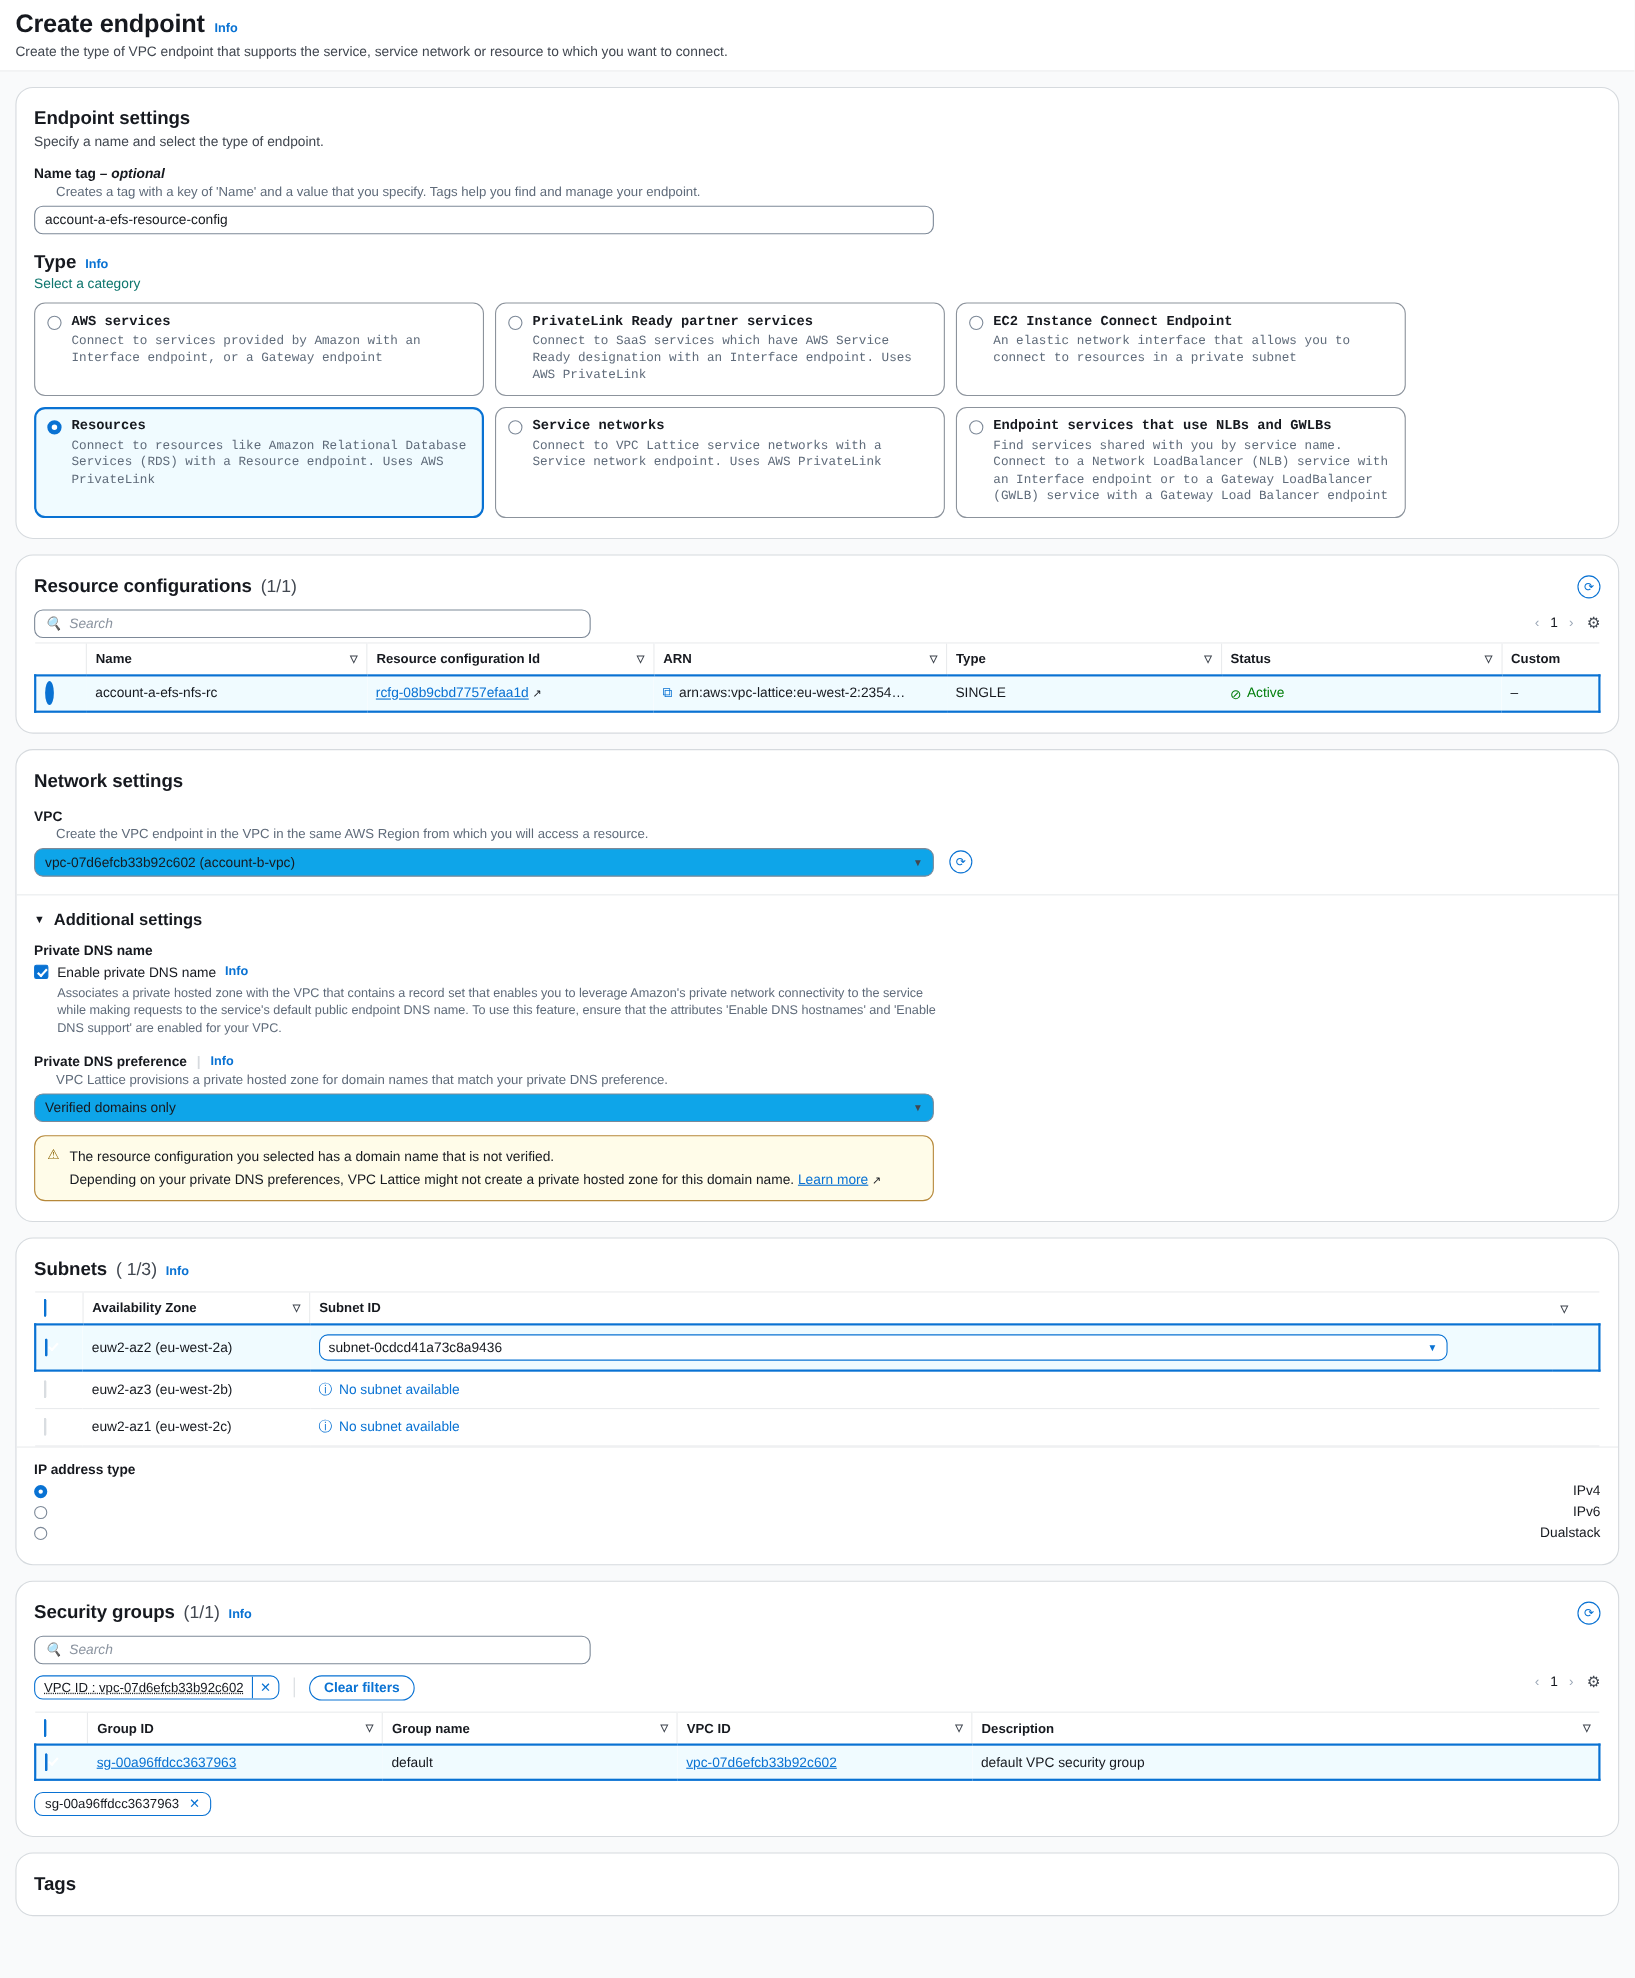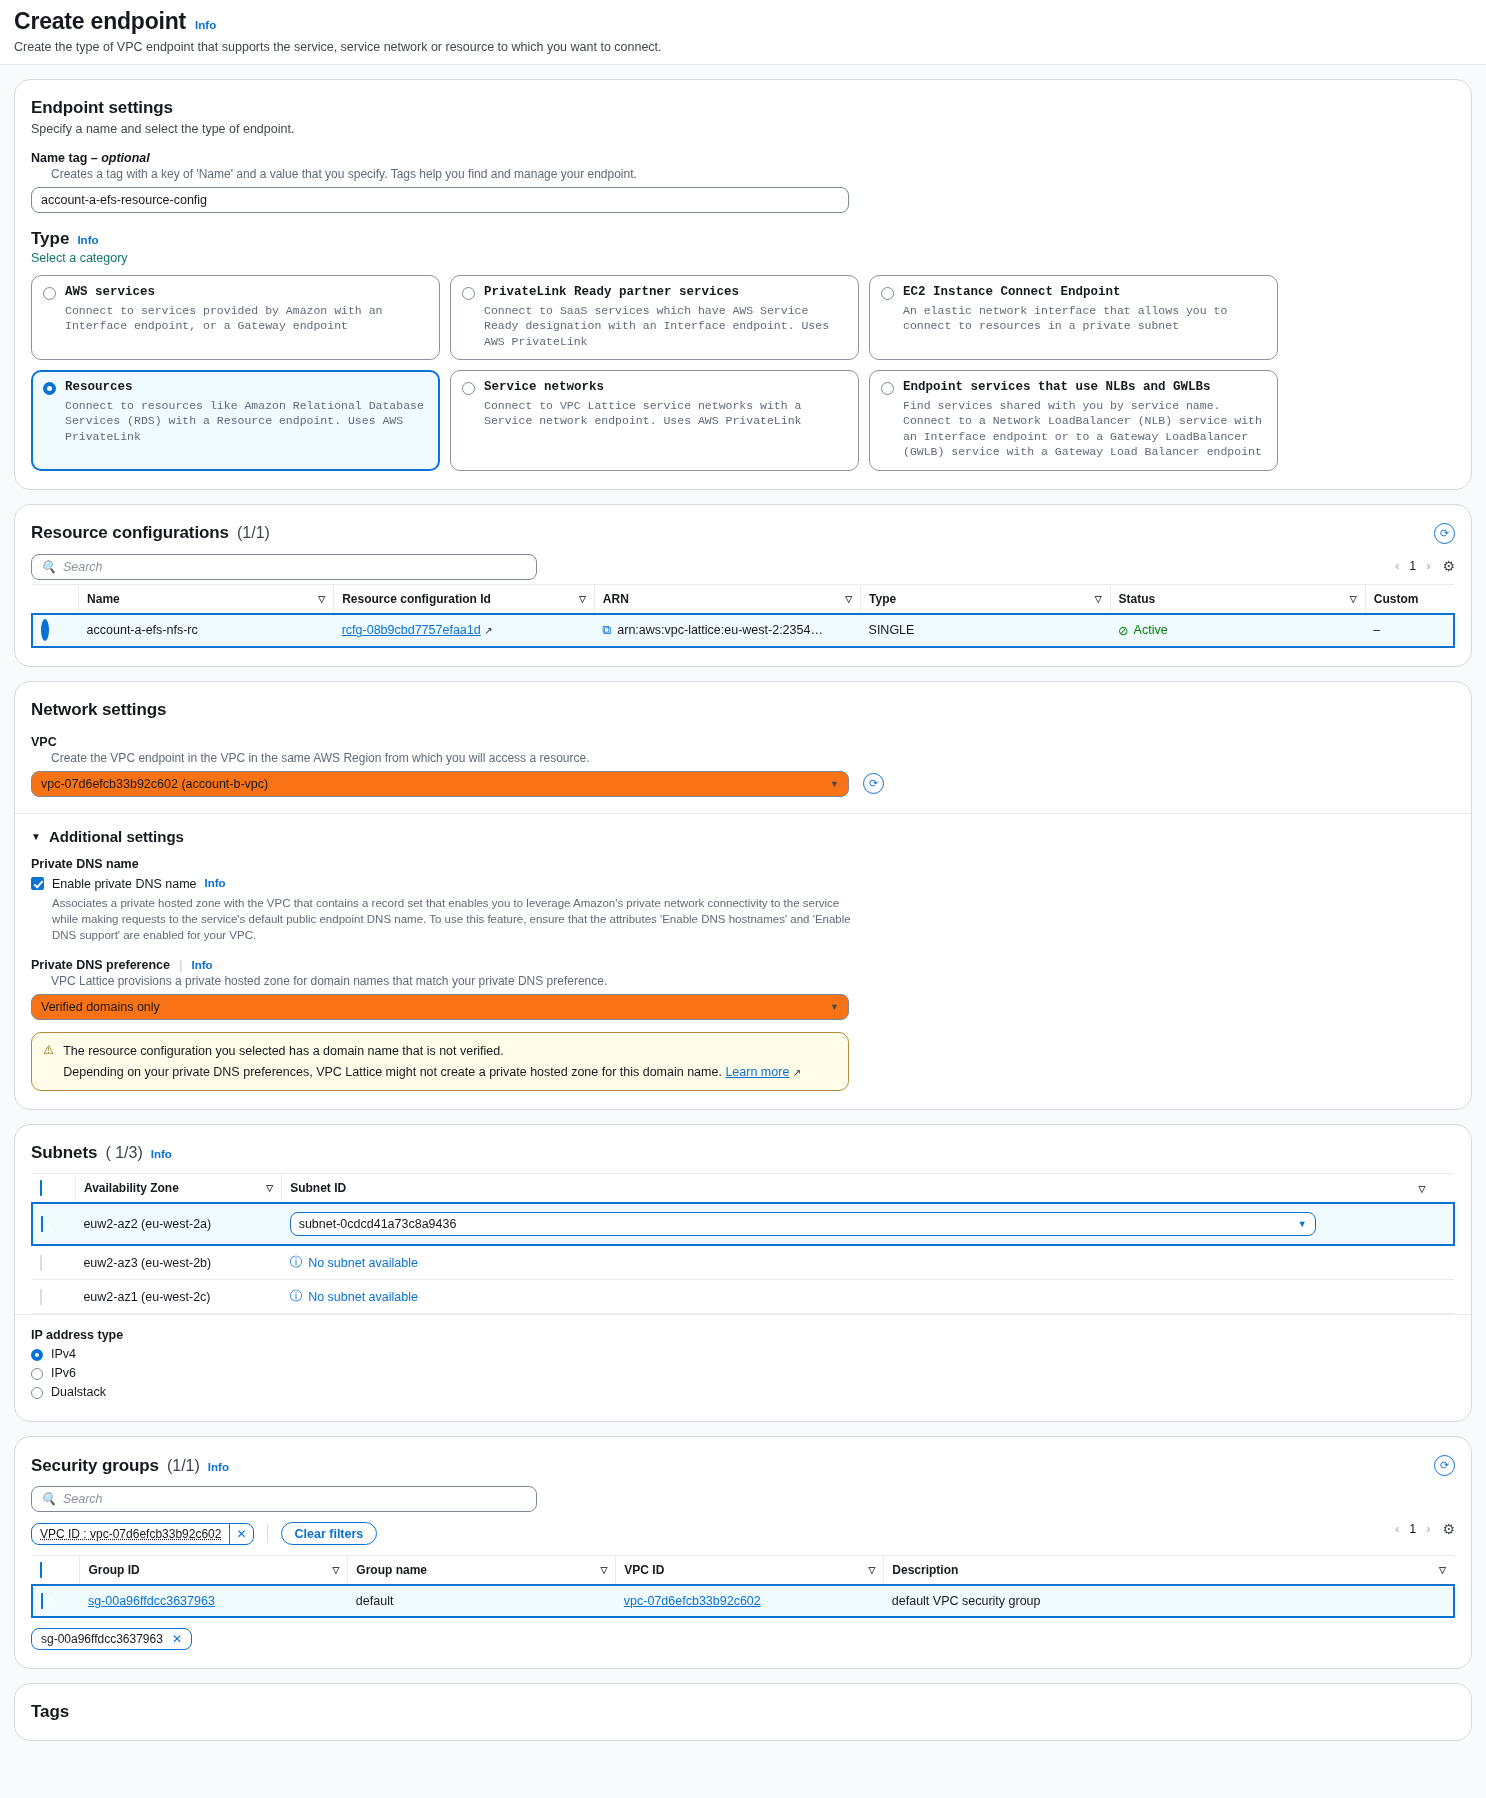--- a/index.html
+++ b/index.html
@@ -136,41 +136,41 @@
   .disclosure { display:flex; align-items:center; gap:8px; font-size:15px; font-weight:700; margin-top:14px;}
   .caret { font-size:10px; }
 
   .check-line { display:flex; gap:8px; align-items:flex-start; margin-top:6px; }
   .check-line .lbl { font-size:12.5px; }
   .helper { font-size:11.5px; color:#5f6b7a; margin:4px 0 0 21px; line-height:1.4; max-width:800px;}
 
   .select {
     margin-top:6px; height:26px; width:818px; border:1px solid #7d8998; border-radius:8px;
     display:flex; align-items:center; justify-content:space-between; padding:0 9px;
-    font-size:12.5px; background:#f97316; cursor:pointer;
+    font-size:12.5px; background:#0ea5e9; cursor:pointer;
   }
   .caret-sm { font-size:9px; color:#414750; }
 
   .alert {
     margin-top:12px; width:818px; border:1px solid #b6883a; background:#fffce9;
     border-radius:10px; padding:9px 11px; display:flex; gap:9px; font-size:12.5px;
   }
   .alert-ico { color:#8d6605; }
   .alert p { margin:0; line-height:1.45; }
   .alert p + p { margin-top:3px; }
 
   
   .sub-select {
     height:24px; border:1px solid #0972d3; border-radius:8px; background:#fff;
     display:flex; align-items:center; justify-content:space-between; padding:0 8px;
     font-size:12.5px; width:1026px;
   }
   .no-subnet { color:#0972d3; display:inline-flex; gap:6px; align-items:center;}
   .ip-block { border-top:1px solid #e9ebed; margin:0 -16px; padding:13px 16px 4px 16px; }
-  .radio-line { display:flex; align-items:center; gap:8px; margin-top:5px; font-size:12.5px;}
+  .radio-line { display:flex; align-items:center; gap:8px; margin-top:5px; font-size:12.5px;justify-content:space-between;}
 
   
   .filter-row { display:flex; align-items:center; gap:13px; margin-top:10px;}
   .token {
     display:flex; align-items:center; border:1px solid #0972d3; border-radius:8px;
     font-size:12px; height:22px; background:#fff; overflow:hidden;
   }
   .token .txt { padding:0 8px; text-decoration:underline; text-decoration-style:dotted;}
   .token .x { border-left:1px solid #0972d3; padding:0 6px; color:#0972d3; height:100%; display:flex; align-items:center; cursor:pointer;}
   .vsep { width:1px; height:18px; background:#d6dade; }

